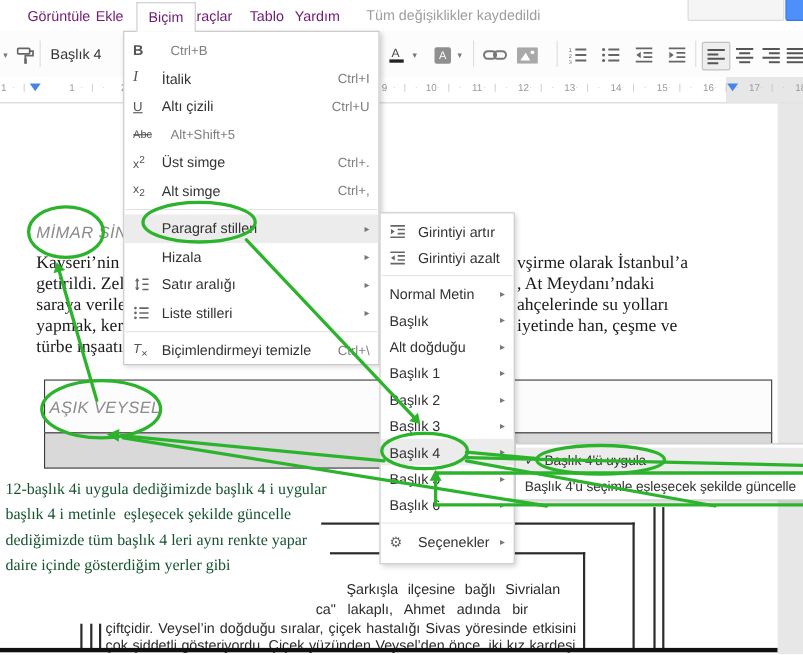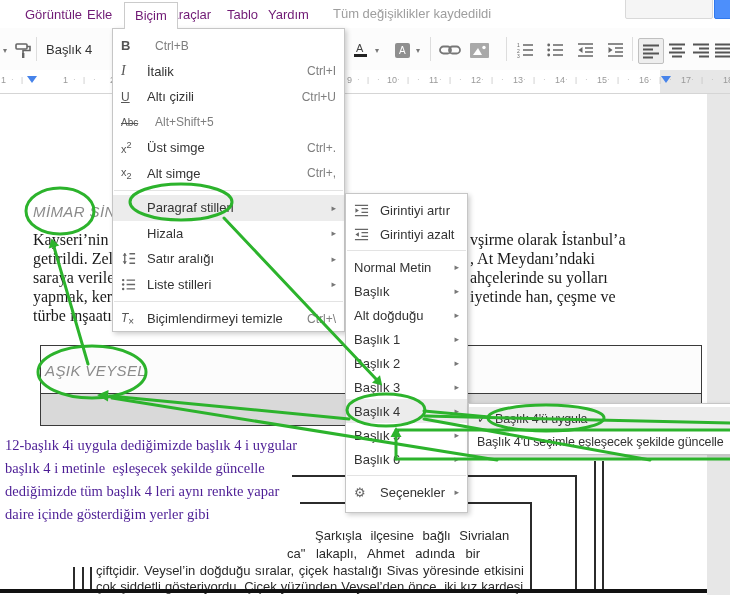--- a/index.html
+++ b/index.html
@@ -34,21 +34,21 @@
   
   #page-margin-right{position:absolute;left:707px;top:93px;width:23px;height:502px;background:#e7e7e7;}
   .doc-heading{position:absolute;font-style:italic;color:#8b8b8b;font-size:15px;letter-spacing:.4px;}
   .p1L,.p1R{position:absolute;font-family:"Liberation Serif",serif;font-size:16px;color:#1a1a1a;white-space:nowrap;}
   .p1L{left:33px;} .p1R{left:470px;}
   #asik-box{position:absolute;left:40px;top:345px;width:660px;height:47px;background:#fcfcfc;
             border:1px solid #3a3a3a;}
   #asik-selected{position:absolute;left:40px;top:393px;width:660px;height:31px;background:#d9d9d9;
             border:1px solid #3a3a3a;}
   #para2{position:absolute;left:5px;top:434px;font-family:"Liberation Serif",serif;font-size:14.5px;
-         line-height:23px;color:#4c1d95;white-space:pre;}
+         line-height:23px;color:#14532d;white-space:pre;}
   .p3-line{position:absolute;font-size:13px;color:#2a2a2a;white-space:nowrap;}
   .p3l0{left:287px;top:528px;word-spacing:5px;margin-left:28px;}
   .p3l1{left:287px;top:546px;word-spacing:7px;}
   .p3l2{left:96px;top:563px;word-spacing:1px;}
   .p3l3{left:96px;top:579px;word-spacing:.5px;}
   .blk{position:absolute;background:#2b2b2b;}
   #white-patch{position:absolute;left:0;top:428px;width:292px;height:135px;background:#fff;}
   
   .panel{position:absolute;background:#fff;border:1px solid #c6c6c6;
          box-shadow:2px 2px 5px rgba(0,0,0,.2);z-index:30;padding-top:4px;box-sizing:border-box;}

